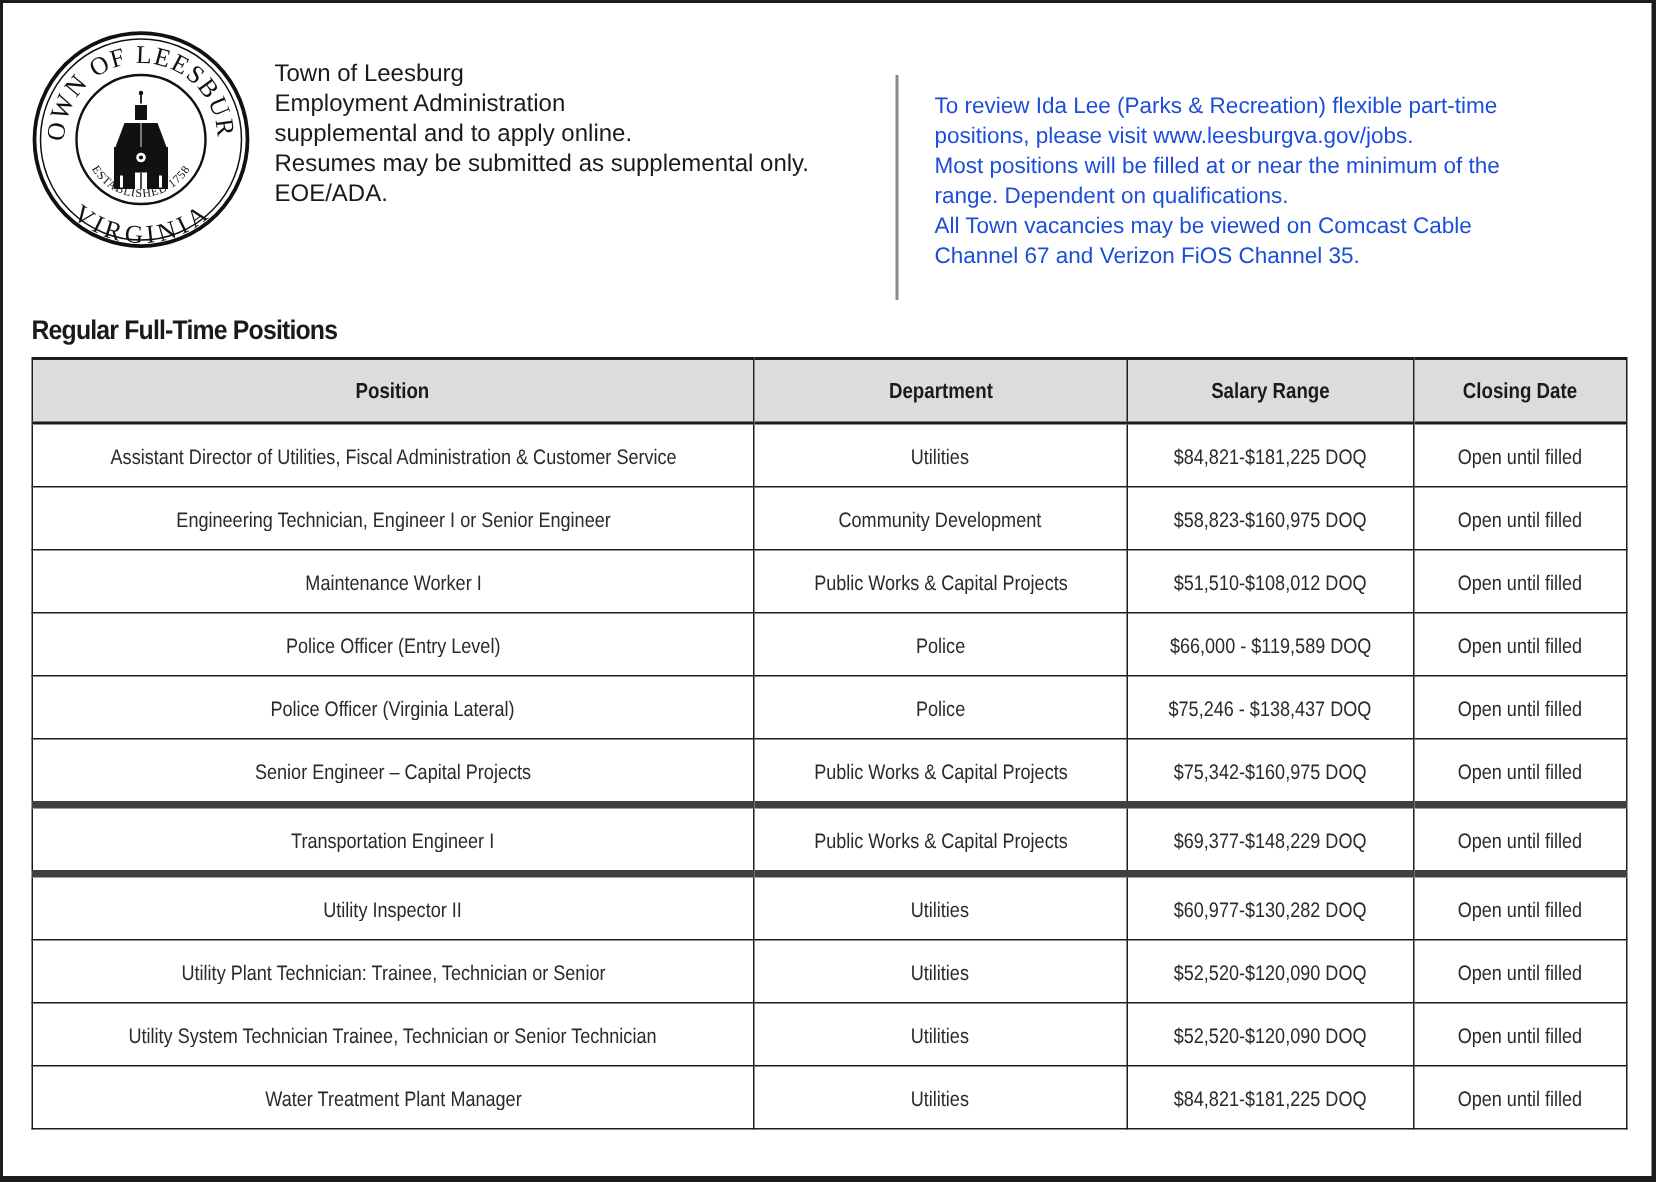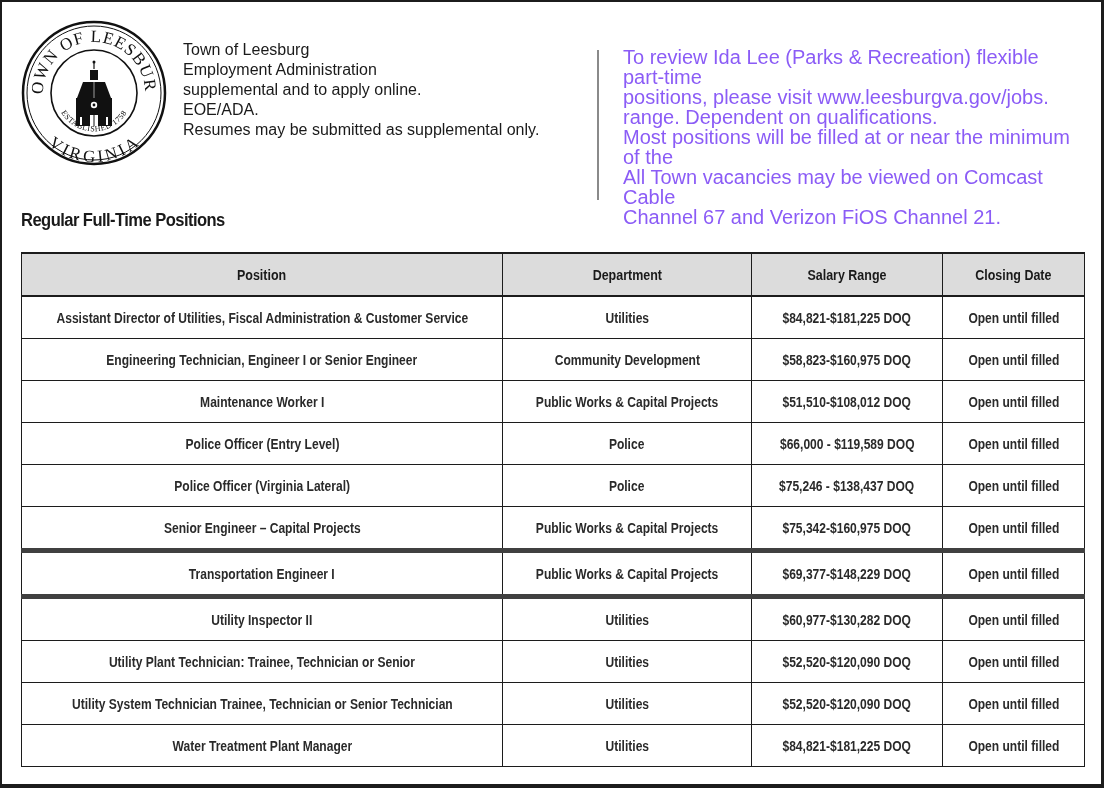--- a/index.html
+++ b/index.html
@@ -25,50 +25,49 @@
       width: 400px;
       font-size: 16px; line-height: 20px;
       color: #1a1a1a;
     }
     .intro div { white-space: nowrap; }
     .vdivider {
       position: absolute; left: 595px; top: 48px;
       width: 2px; height: 150px; background: #8a8a8a;
     }
     .notes {
-      position: absolute; left: 621px; top: 45px;
+      position: absolute; left: 621px; top: 59px;
       width: 460px;
-      font-size: 20px; line-height: 20px;
-      color: #8b5cf6;
+      font-size: 15px; line-height: 20px;
+      color: #1d4ed8;
     }
     .section-title {
       position: absolute; left: 19px; top: 208px;
       font-family: "Liberation Sans", sans-serif;
       font-weight: bold; font-size: 18px;
       letter-spacing: -0.6px;
       transform: scaleX(0.92); transform-origin: left center;
       color: #1a1a1a;
     }
     table.positions {
-      position: absolute; left: 19px; top: 250px;
+      position: absolute; left: 19px; top: 236px;
       width: 1063px;
       border-collapse: collapse;
       table-layout: fixed;
       font-family: "Liberation Sans", sans-serif;
       font-size: 14px;
       color: #2a2a2a;
     }
     table.positions th, table.positions td {
       border: 1px solid #1c1c1c;
       text-align: center;
       padding: 0;
       height: 41px;
       white-space: nowrap;
       overflow: hidden;
-      font-weight: bold;
     }
     table.positions thead th {
       background: #dcdcdc;
       font-weight: bold;
       font-size: 14.5px;
       color: #1a1a1a;
       height: 41px;
       border-top: 2px solid #1c1c1c;
       border-bottom: 2px solid #1c1c1c;
     }
@@ -118,33 +117,33 @@
     <rect x="69" y="95" width="8" height="11" fill="#fff"></rect>
     <line x1="73" y1="95" x2="73" y2="106" stroke="#111" stroke-width="1"></line>
     <rect x="59" y="97" width="2" height="8" fill="#fff"></rect>
     <rect x="85" y="97" width="2" height="8" fill="#fff"></rect>
   </svg>
 
   <div class="intro">
     <div>Town of Leesburg</div>
     <div>Employment Administration</div>
     <div>supplemental and to apply online.</div>
+    <div>Resumes may be submitted as supplemental only.</div>
     <div>EOE/ADA.</div>
-    <div>Resumes may be submitted as supplemental only.</div>
   </div>
 
   <div class="vdivider"></div>
 
   <div class="notes">
     <div>To review Ida Lee (Parks &amp; Recreation) flexible part-time</div>
     <div>positions, please visit www.leesburgva.gov/jobs.</div>
+    <div>Most positions will be filled at or near the minimum of the</div>
     <div>range. Dependent on qualifications.</div>
-    <div>Most positions will be filled at or near the minimum of the</div>
     <div>All Town vacancies may be viewed on Comcast Cable</div>
-    <div>Channel 67 and Verizon FiOS Channel 21.</div>
+    <div>Channel 67 and Verizon FiOS Channel 35.</div>
   </div>
 
   <div class="section-title">Regular Full-Time Positions</div>
 
   <table class="positions">
     <colgroup>
         <col class="c1">
         <col class="c2">
         <col class="c3">
         <col class="c4">

